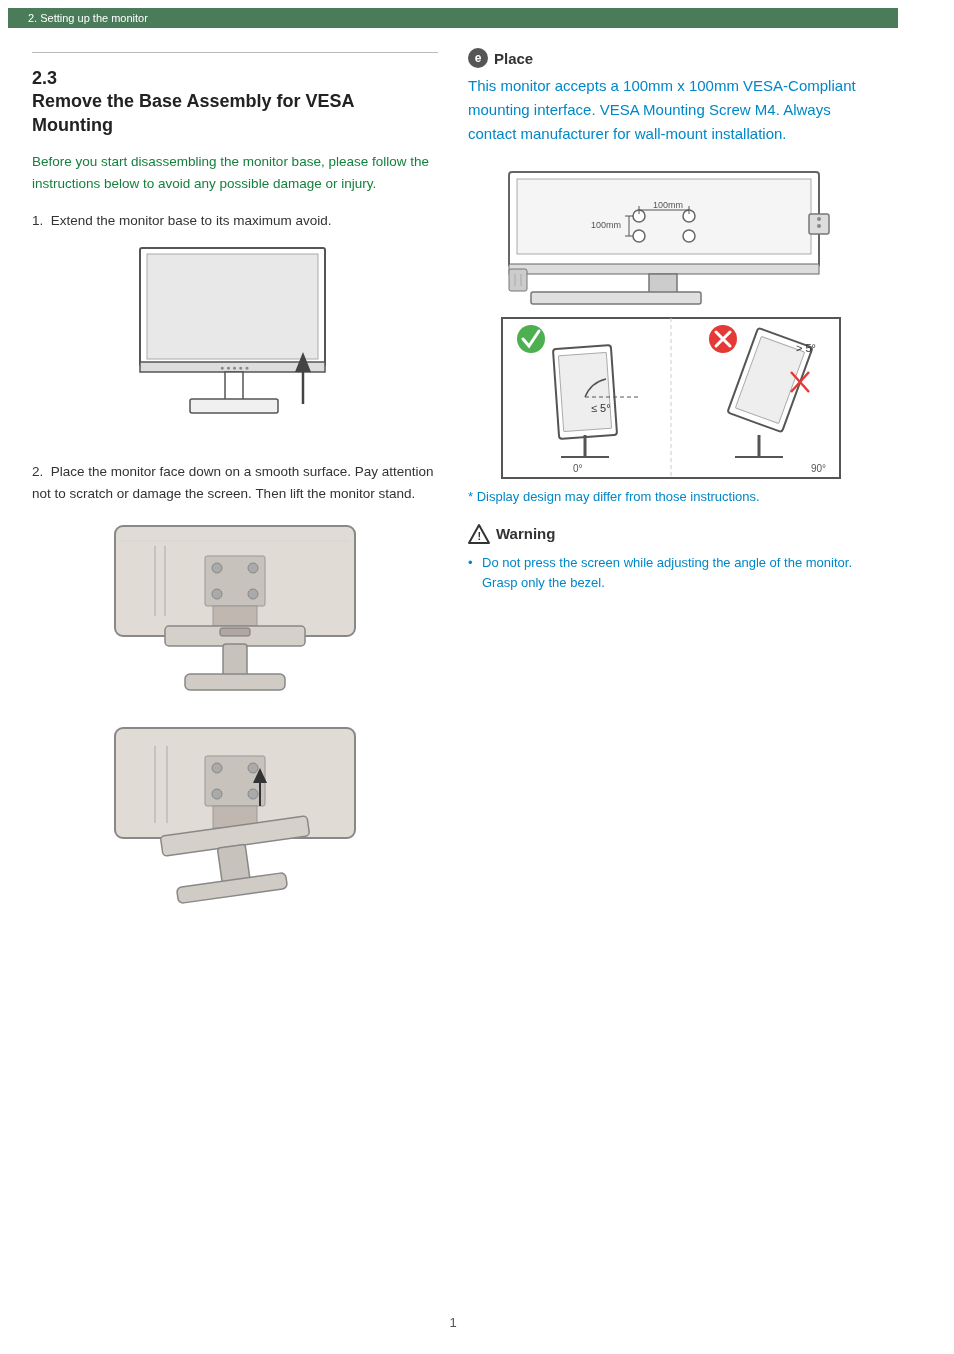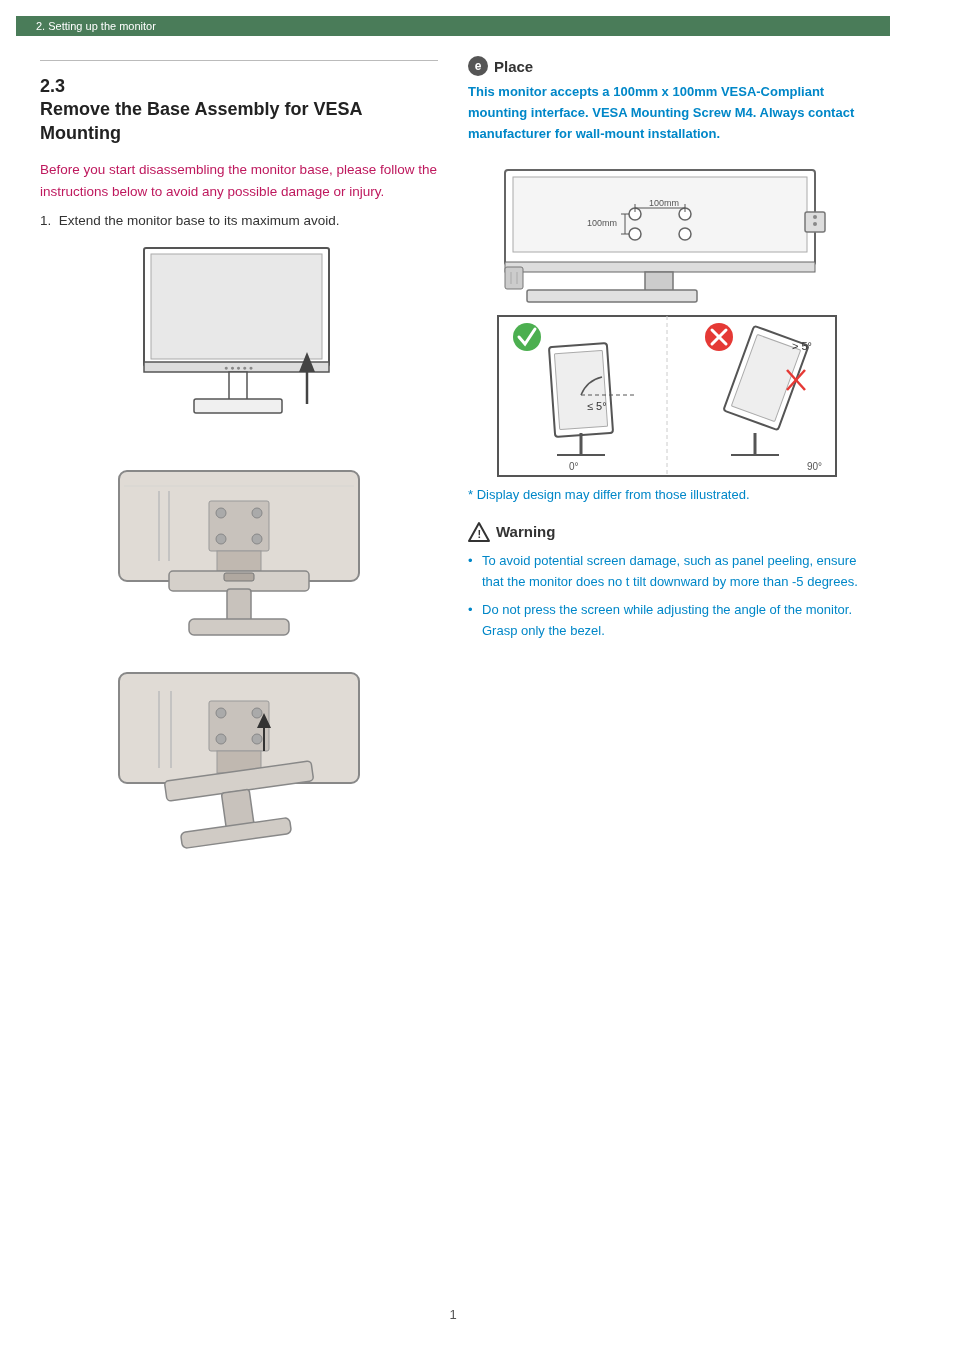--- a/index.html
+++ b/index.html
@@ -9,21 +9,21 @@
       font-size: 14px;
       color: #333;
       width: 954px;
       min-height: 1354px;
     }
     .page {
       display: flex;
       flex-direction: column;
       width: 906px;
       min-height: 1354px;
-      padding: 16px;
+      padding: 8px;
     }
     .breadcrumb-bar {
       background: #4a7c59;
       color: #fff;
       font-size: 11px;
       padding: 4px 20px;
     }
     .content-area {
       display: flex;
       flex: 1;
@@ -44,22 +44,22 @@
       font-weight: bold;
       color: #222;
       margin-bottom: 14px;
       line-height: 1.3;
     }
     .section-title span {
       display: inline-block;
     }
     .intro-text {
       font-size: 13.5px;
-      color: #be185d;
-      margin-bottom: 8px;
+      color: #15803d;
+      margin-bottom: 16px;
       line-height: 1.6;
     }
     .step {
       margin-bottom: 22px;
     }
     .step-text {
       font-size: 13.5px;
       color: #333;
       line-height: 1.6;
       margin-bottom: 12px;
@@ -93,24 +93,23 @@
       border-radius: 50%;
       background: #555;
       color: #fff;
       display: flex;
       align-items: center;
       justify-content: center;
       font-size: 12px;
       font-weight: bold;
     }
     .note-text {
-      font-size: 13px;
+      font-size: 15px;
       color: #0087c8;
       line-height: 1.6;
-      font-weight: bold;
     }
 
     .display-note {
       font-size: 13px;
       color: #0087c8;
       margin-bottom: 16px;
       line-height: 1.5;
     }
 
     .warning-box {
@@ -207,20 +206,23 @@
 
             <rect x="65" y="155" width="88" height="14" rx="2" fill="#f0f0f0" stroke="#555" stroke-width="1.5"></rect>
 
             <polygon points="178,108 170,128 186,128" fill="#444"></polygon>
             <line x1="178" y1="128" x2="178" y2="160" stroke="#444" stroke-width="2.5"></line>
           </svg>
         </div>
       </div>
 
       <div class="step">
+        <p class="step-text">
+          <span class="step-num">2.</span>&nbsp;&nbsp;<span>Place the monitor face down on a smooth surface. Pay attention not to scratch or damage the screen. Then lift the monitor stand.</span>
+        </p>
         <div class="illustration">
 
           <svg width="260" height="180" viewBox="0 0 260 180" class="step2-svg">
 
             <rect x="10" y="10" width="240" height="110" rx="8" fill="#e0dbd5" stroke="#888" stroke-width="2"></rect>
 
             <line x1="50" y1="30" x2="50" y2="100" stroke="#bbb" stroke-width="1.5"></line>
             <line x1="60" y1="30" x2="60" y2="100" stroke="#bbb" stroke-width="1.5"></line>
 
             <rect x="100" y="40" width="60" height="50" fill="#c8c2bc" stroke="#999" stroke-width="1" rx="2"></rect>
@@ -356,35 +358,34 @@
 
           <text x="295" y="35" font-size="11" fill="#333" font-family="Arial">&gt; 5°</text>
 
           <text x="72" y="155" font-size="10" fill="#555" font-family="Arial">0°</text>
           <text x="310" y="155" font-size="10" fill="#555" font-family="Arial">90°</text>
 
           <line x1="84" y1="80" x2="140" y2="80" stroke="#555" stroke-width="1" stroke-dasharray="4,3"></line>
         </svg>
       </div>
 
-      <p class="display-note">* Display design may differ from those illustrated.</p>
+      <p class="display-note">* Display design may differ from those instructions.</p>
 
       <div class="warning-box">
         <div class="warning-header">
           <div class="warning-icon">
 
             <svg width="22" height="22" viewBox="0 0 22 22">
               <polygon points="11,2 21,20 1,20" fill="none" stroke="#333" stroke-width="2" stroke-linejoin="round"></polygon>
               <text x="9.5" y="17" font-size="11" font-weight="bold" fill="#333" font-family="Arial">!</text>
             </svg>
           </div>
           <span>Warning</span>
         </div>
         <ul class="warning-list">
-          <li>To avoid potential screen damage, such as panel peeling, ensure that the monitor does no t tilt downward by more than -5 degrees.</li>
           <li>Do not press the screen while adjusting the angle of the monitor. Grasp only the bezel.</li>
         </ul>
       </div>
 
     </div>
   </div>
 
   <div class="page-num">1</div>
 </div>
 

